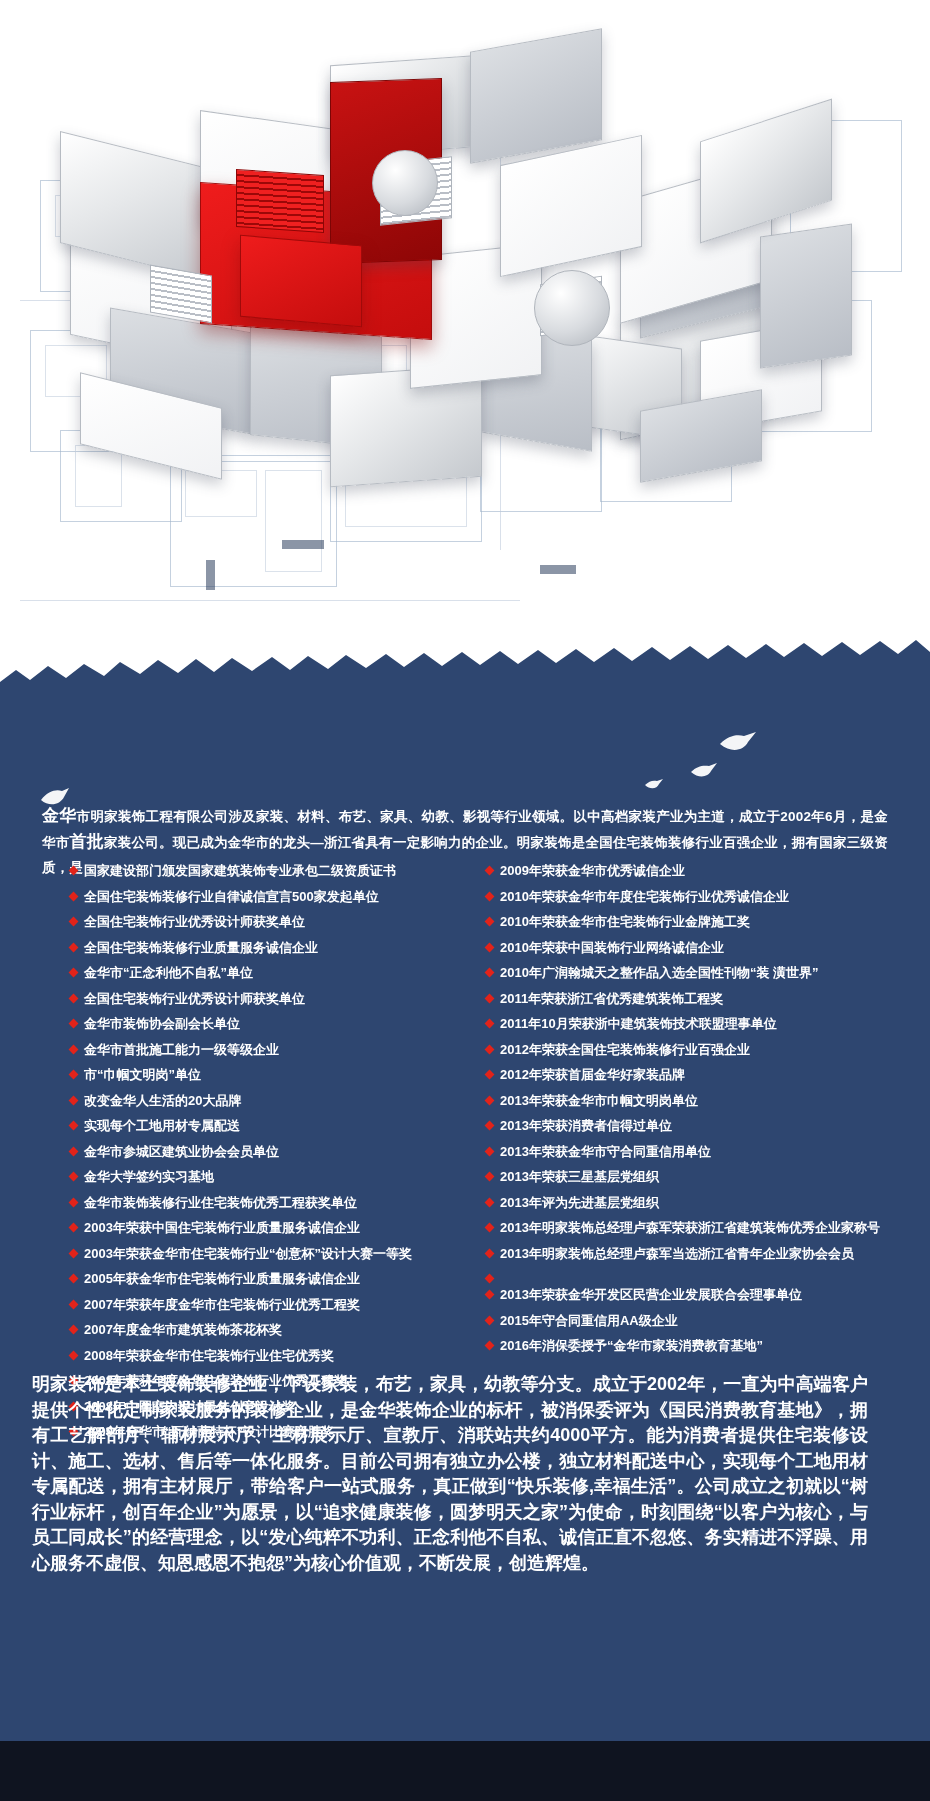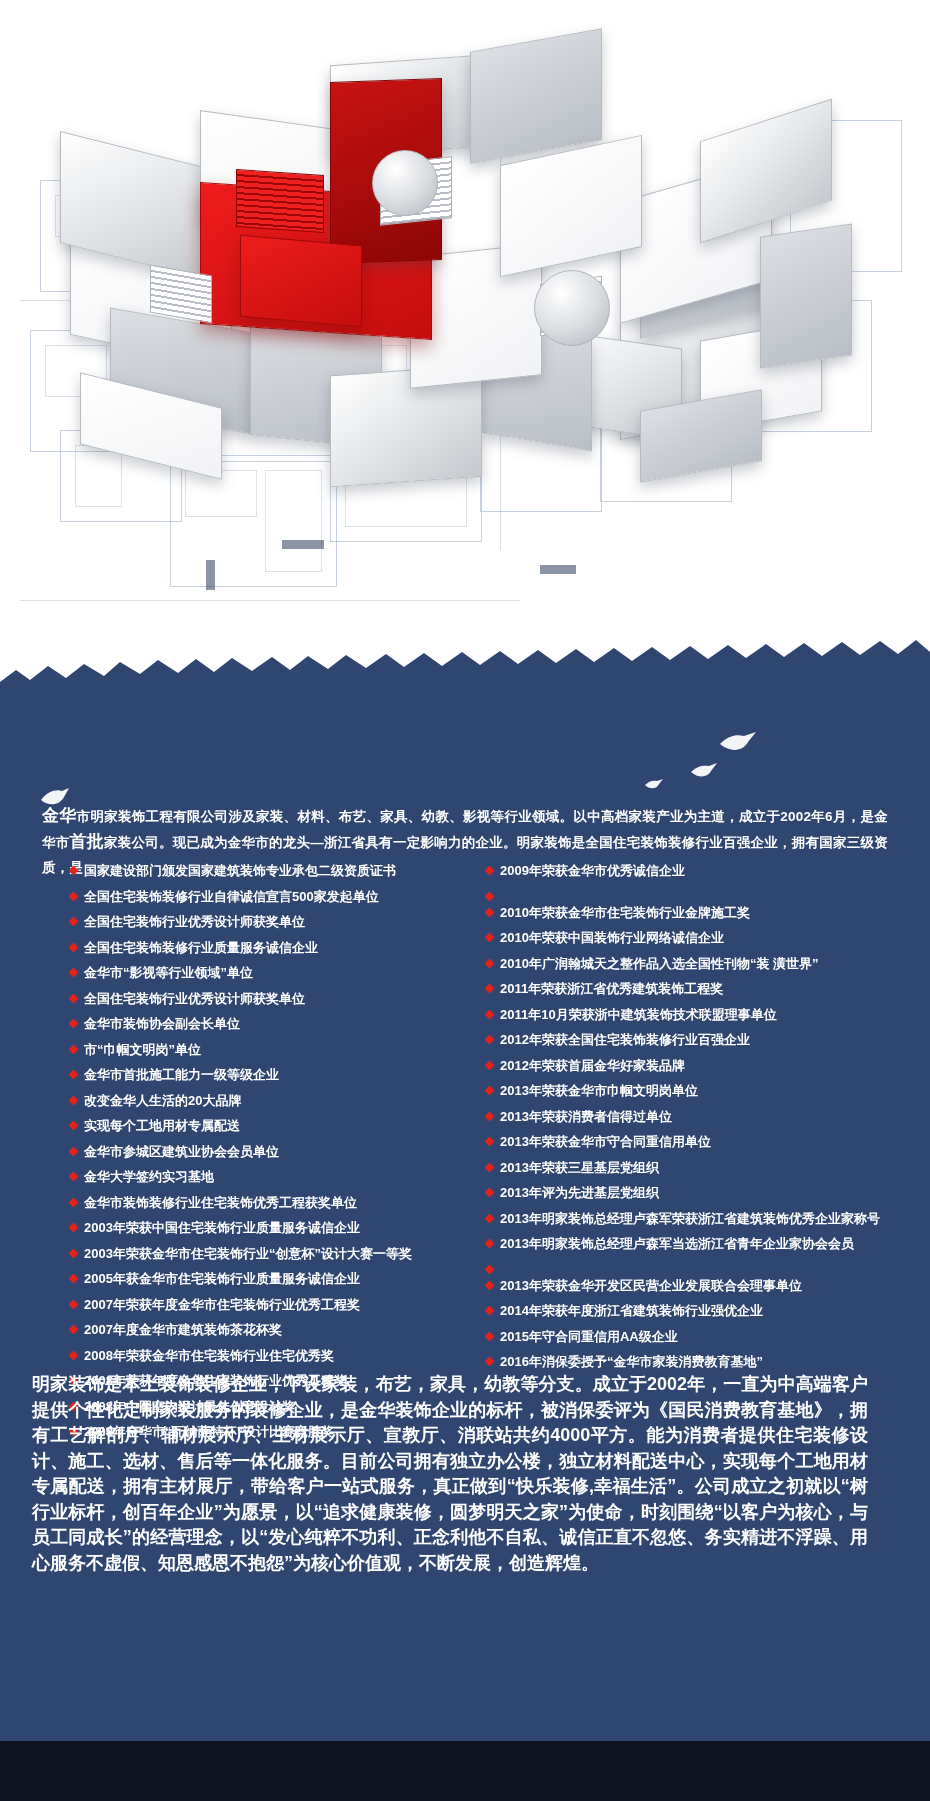--- a/index.html
+++ b/index.html
@@ -308,40 +308,40 @@
         <div class="cert-item">
             <span class="diamond"></span>
             <span>全国住宅装饰行业优秀设计师获奖单位</span>
           </div>
         <div class="cert-item">
             <span class="diamond"></span>
             <span>全国住宅装饰装修行业质量服务诚信企业</span>
           </div>
         <div class="cert-item">
             <span class="diamond"></span>
-            <span>金华市“影视等行业领域”单位</span>
+            <span>金华市“正念利他不自私”单位</span>
           </div>
         <div class="cert-item">
             <span class="diamond"></span>
             <span>全国住宅装饰行业优秀设计师获奖单位</span>
           </div>
         <div class="cert-item">
             <span class="diamond"></span>
             <span>金华市装饰协会副会长单位</span>
           </div>
         <div class="cert-item">
             <span class="diamond"></span>
+            <span>金华市首批施工能力一级等级企业</span>
+          </div>
+        <div class="cert-item">
+            <span class="diamond"></span>
             <span>市“巾帼文明岗”单位</span>
           </div>
         <div class="cert-item">
             <span class="diamond"></span>
-            <span>金华市首批施工能力一级等级企业</span>
-          </div>
-        <div class="cert-item">
-            <span class="diamond"></span>
             <span>改变金华人生活的20大品牌</span>
           </div>
         <div class="cert-item">
             <span class="diamond"></span>
             <span>实现每个工地用材专属配送</span>
           </div>
         <div class="cert-item">
             <span class="diamond"></span>
             <span>金华市参城区建筑业协会会员单位</span>
           </div>
@@ -391,20 +391,21 @@
           </div>
       </div>
 
       <div class="cert-col">
         <div class="cert-item">
             <span class="diamond"></span>
             <span>2009年荣获金华市优秀诚信企业</span>
           </div>
         <div class="cert-item">
             <span class="diamond"></span>
+            <span>2010年荣获金华市年度住宅装饰行业优秀诚信企业</span>
           </div>
         <div class="cert-item">
             <span class="diamond"></span>
             <span>2010年荣获金华市住宅装饰行业金牌施工奖</span>
           </div>
         <div class="cert-item">
             <span class="diamond"></span>
             <span>2010年荣获中国装饰行业网络诚信企业</span>
           </div>
         <div class="cert-item">
@@ -454,24 +455,20 @@
         <div class="cert-item">
             <span class="diamond"></span>
             <span>2013年明家装饰总经理卢森军当选浙江省青年企业家协会会员</span>
           </div>
         <div class="cert-item">
             <span class="diamond"></span>
           </div>
         <div class="cert-item">
             <span class="diamond"></span>
             <span>2013年荣获金华开发区民营企业发展联合会理事单位</span>
-          </div>
-        <div class="cert-item">
-            <span class="diamond"></span>
-            <span>2014年荣获年度浙江省建筑装饰行业强优企业</span>
           </div>
         <div class="cert-item">
             <span class="diamond"></span>
             <span>2015年守合同重信用AA级企业</span>
           </div>
         <div class="cert-item">
             <span class="diamond"></span>
             <span>2016年消保委授予“金华市家装消费教育基地”</span>
           </div>
       </div>

